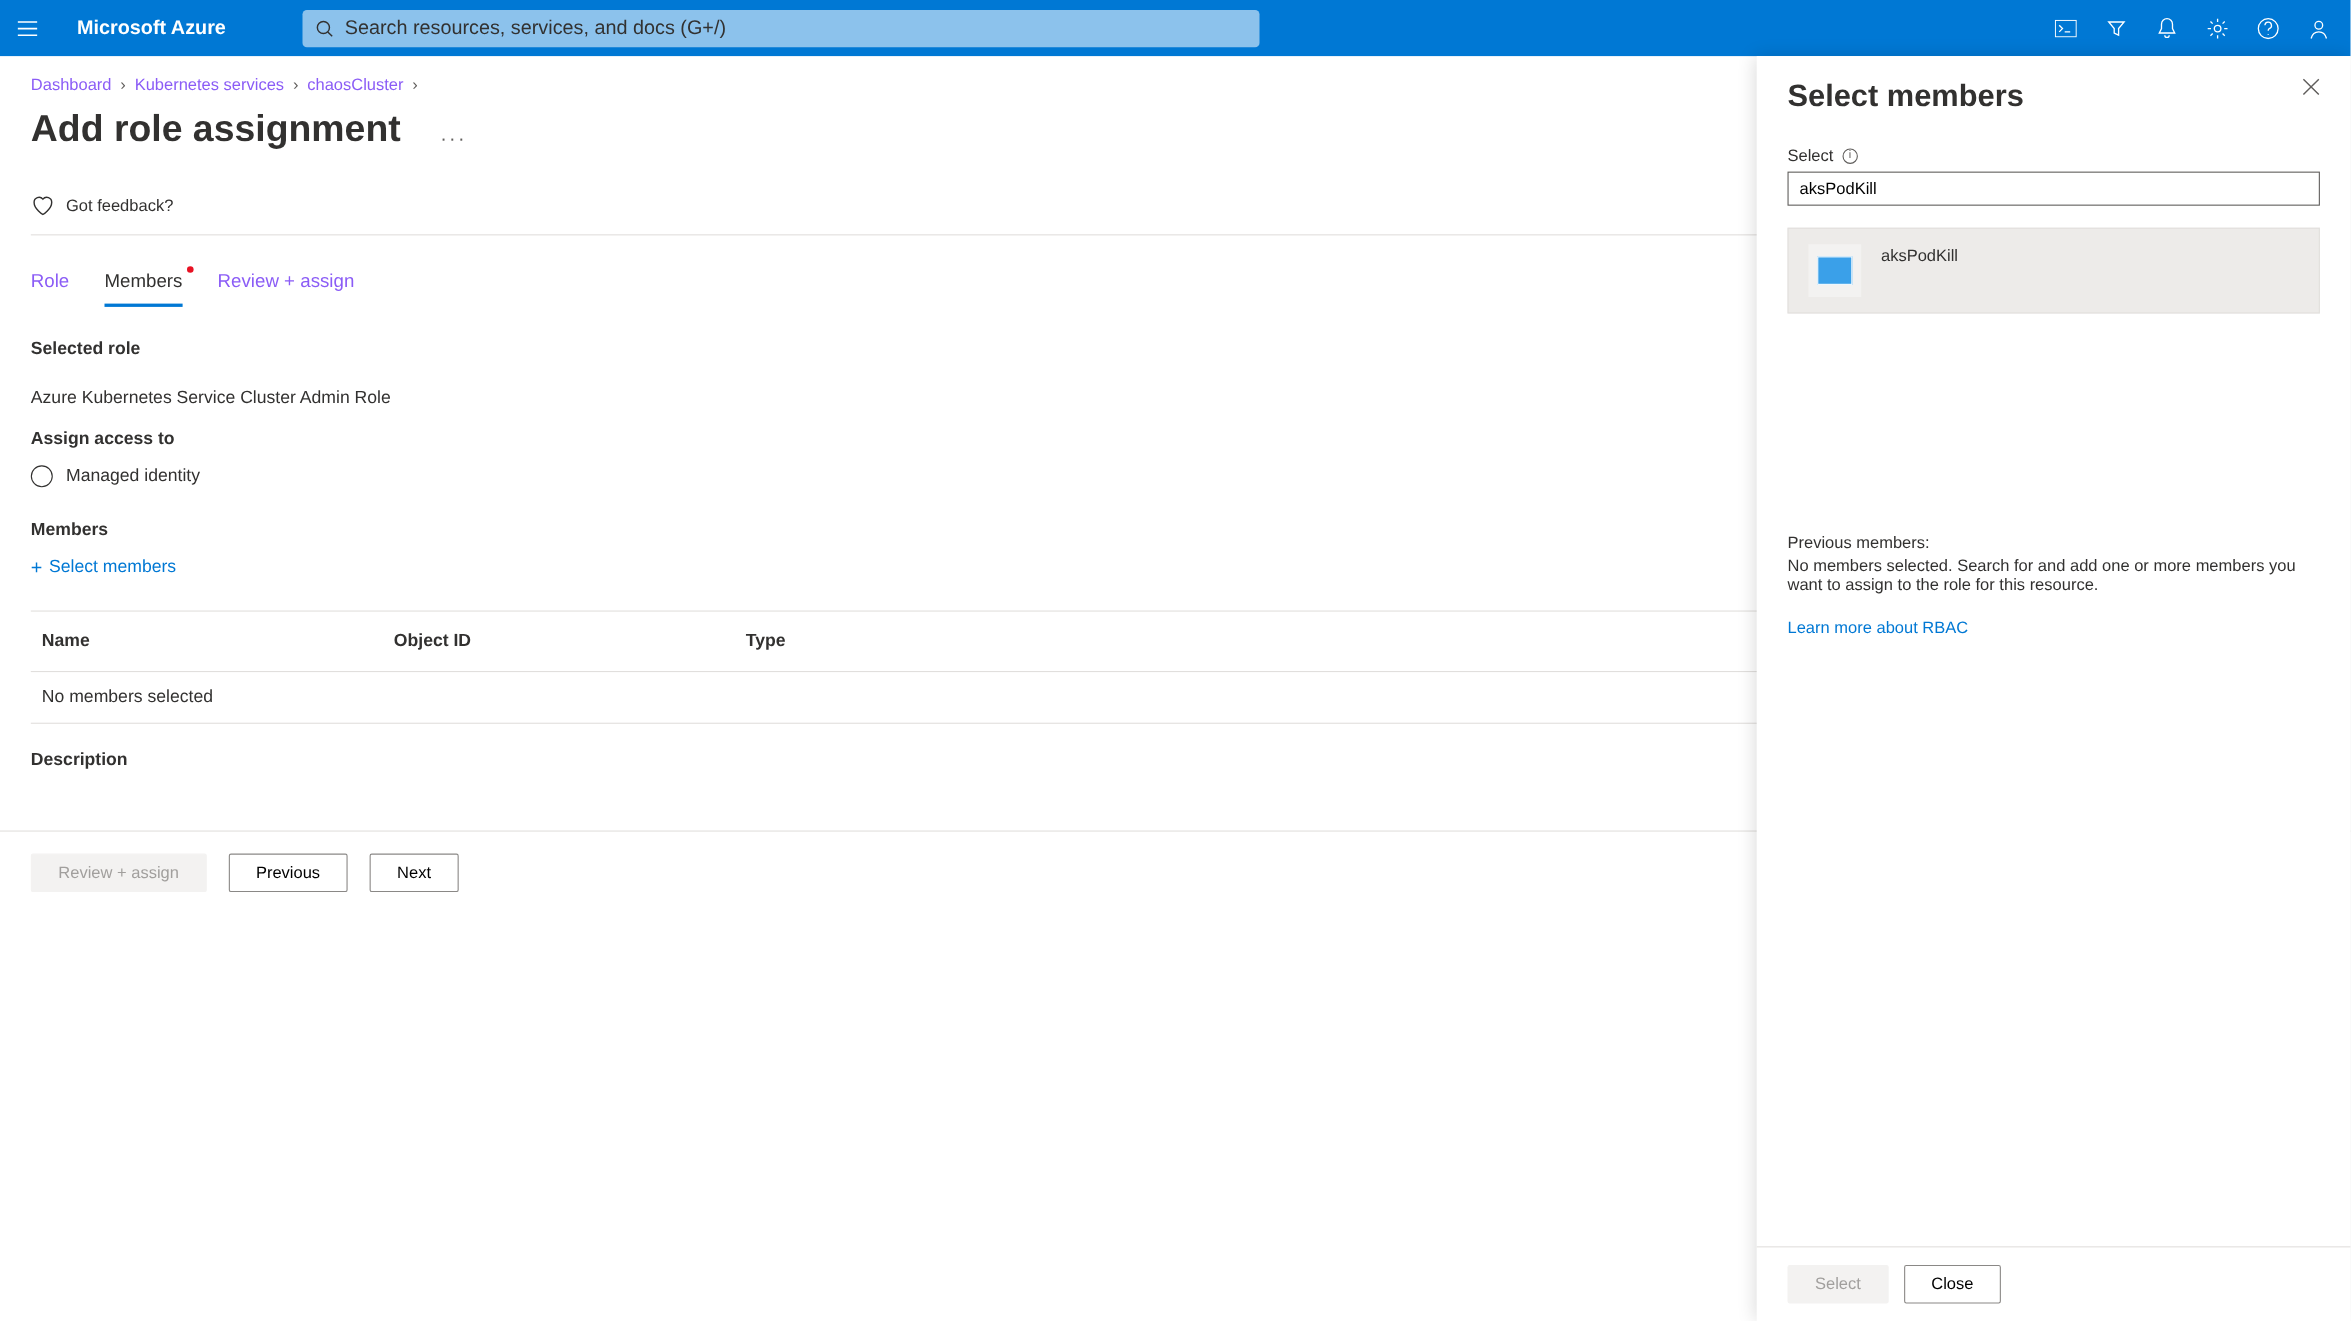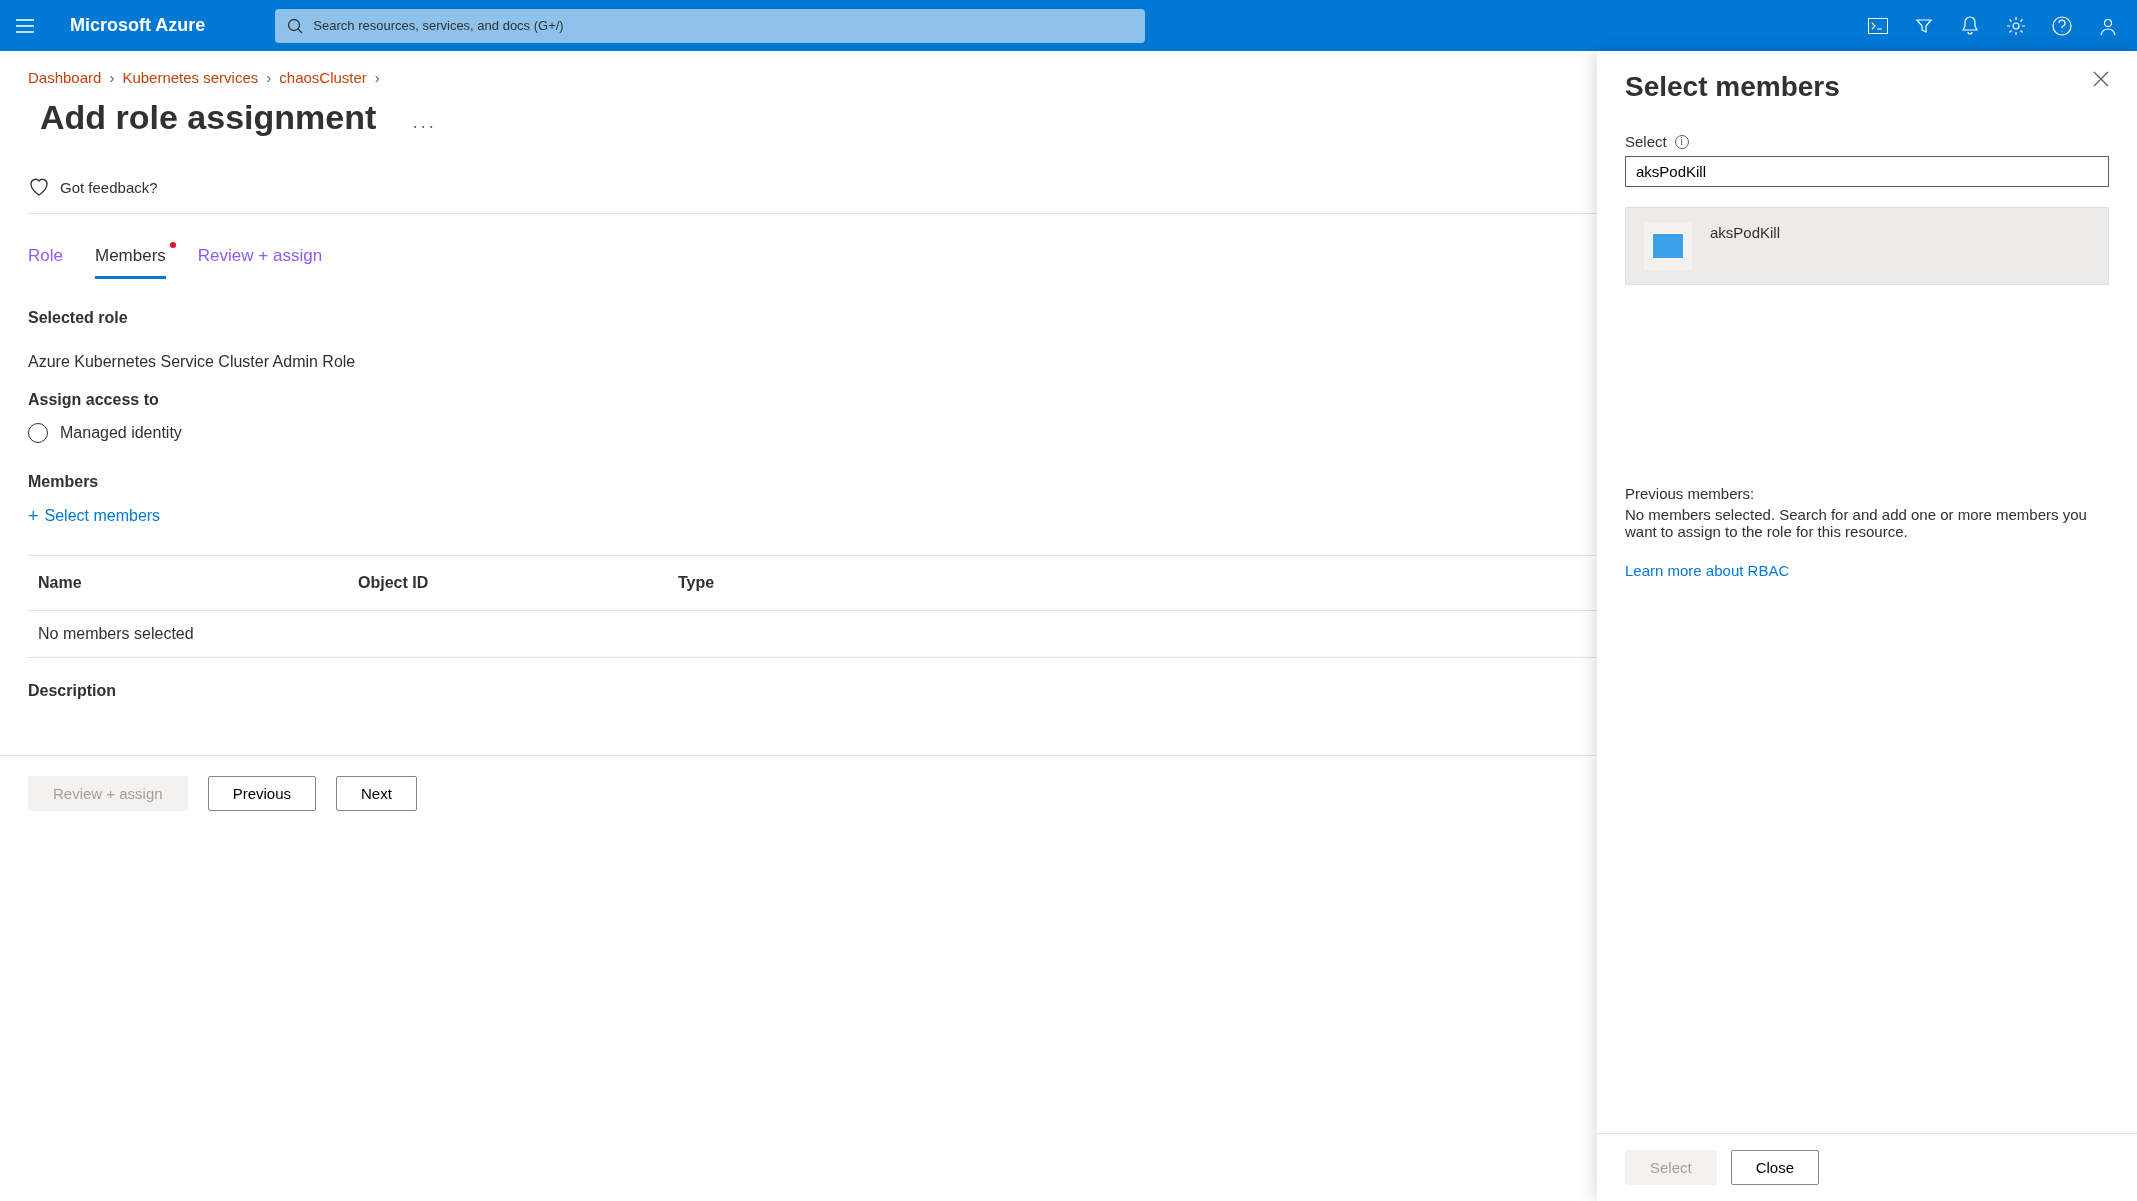--- a/index.html
+++ b/index.html
@@ -39,21 +39,21 @@
   height: 34px;
   display: flex;
   align-items: center;
   padding: 0 12px;
   color: #323130;
 }
 .searchbox input {
   border: none;
   background: transparent;
   flex: 1;
-  font-size: 13px;
+  font-size: 18px;
   outline: none;
   margin-left: 10px;
   color: #323130;
 }
 .searchbox input::placeholder { color: #323130; }
 .topbar-icons {
   display: flex;
   gap: 24px;
   margin-left: auto;
   padding-right: 8px;
@@ -71,27 +71,26 @@
   padding: 18px 28px;
 }
 .breadcrumb {
   font-size: 15px;
   display: flex;
   align-items: center;
   gap: 8px;
   color: #0078d4;
 }
 .breadcrumb .sep { color: #605e5c; }
-.breadcrumb a { color: #c2410c; text-decoration: none; cursor: pointer; }
+.breadcrumb a { color: #8b5cf6; text-decoration: none; cursor: pointer; }
 .page-title-row {
   display: flex;
   align-items: flex-end;
   gap: 36px;
   margin-top: 12px;
-  margin-left: 12px;
 }
 .page-title {
   font-size: 34px;
   font-weight: 600;
   color: #323130;
 }
 .ellipsis { color: #605e5c; font-size: 18px; cursor: pointer; letter-spacing: 2px; }
 .feedback {
   margin-top: 40px;
   display: flex;

